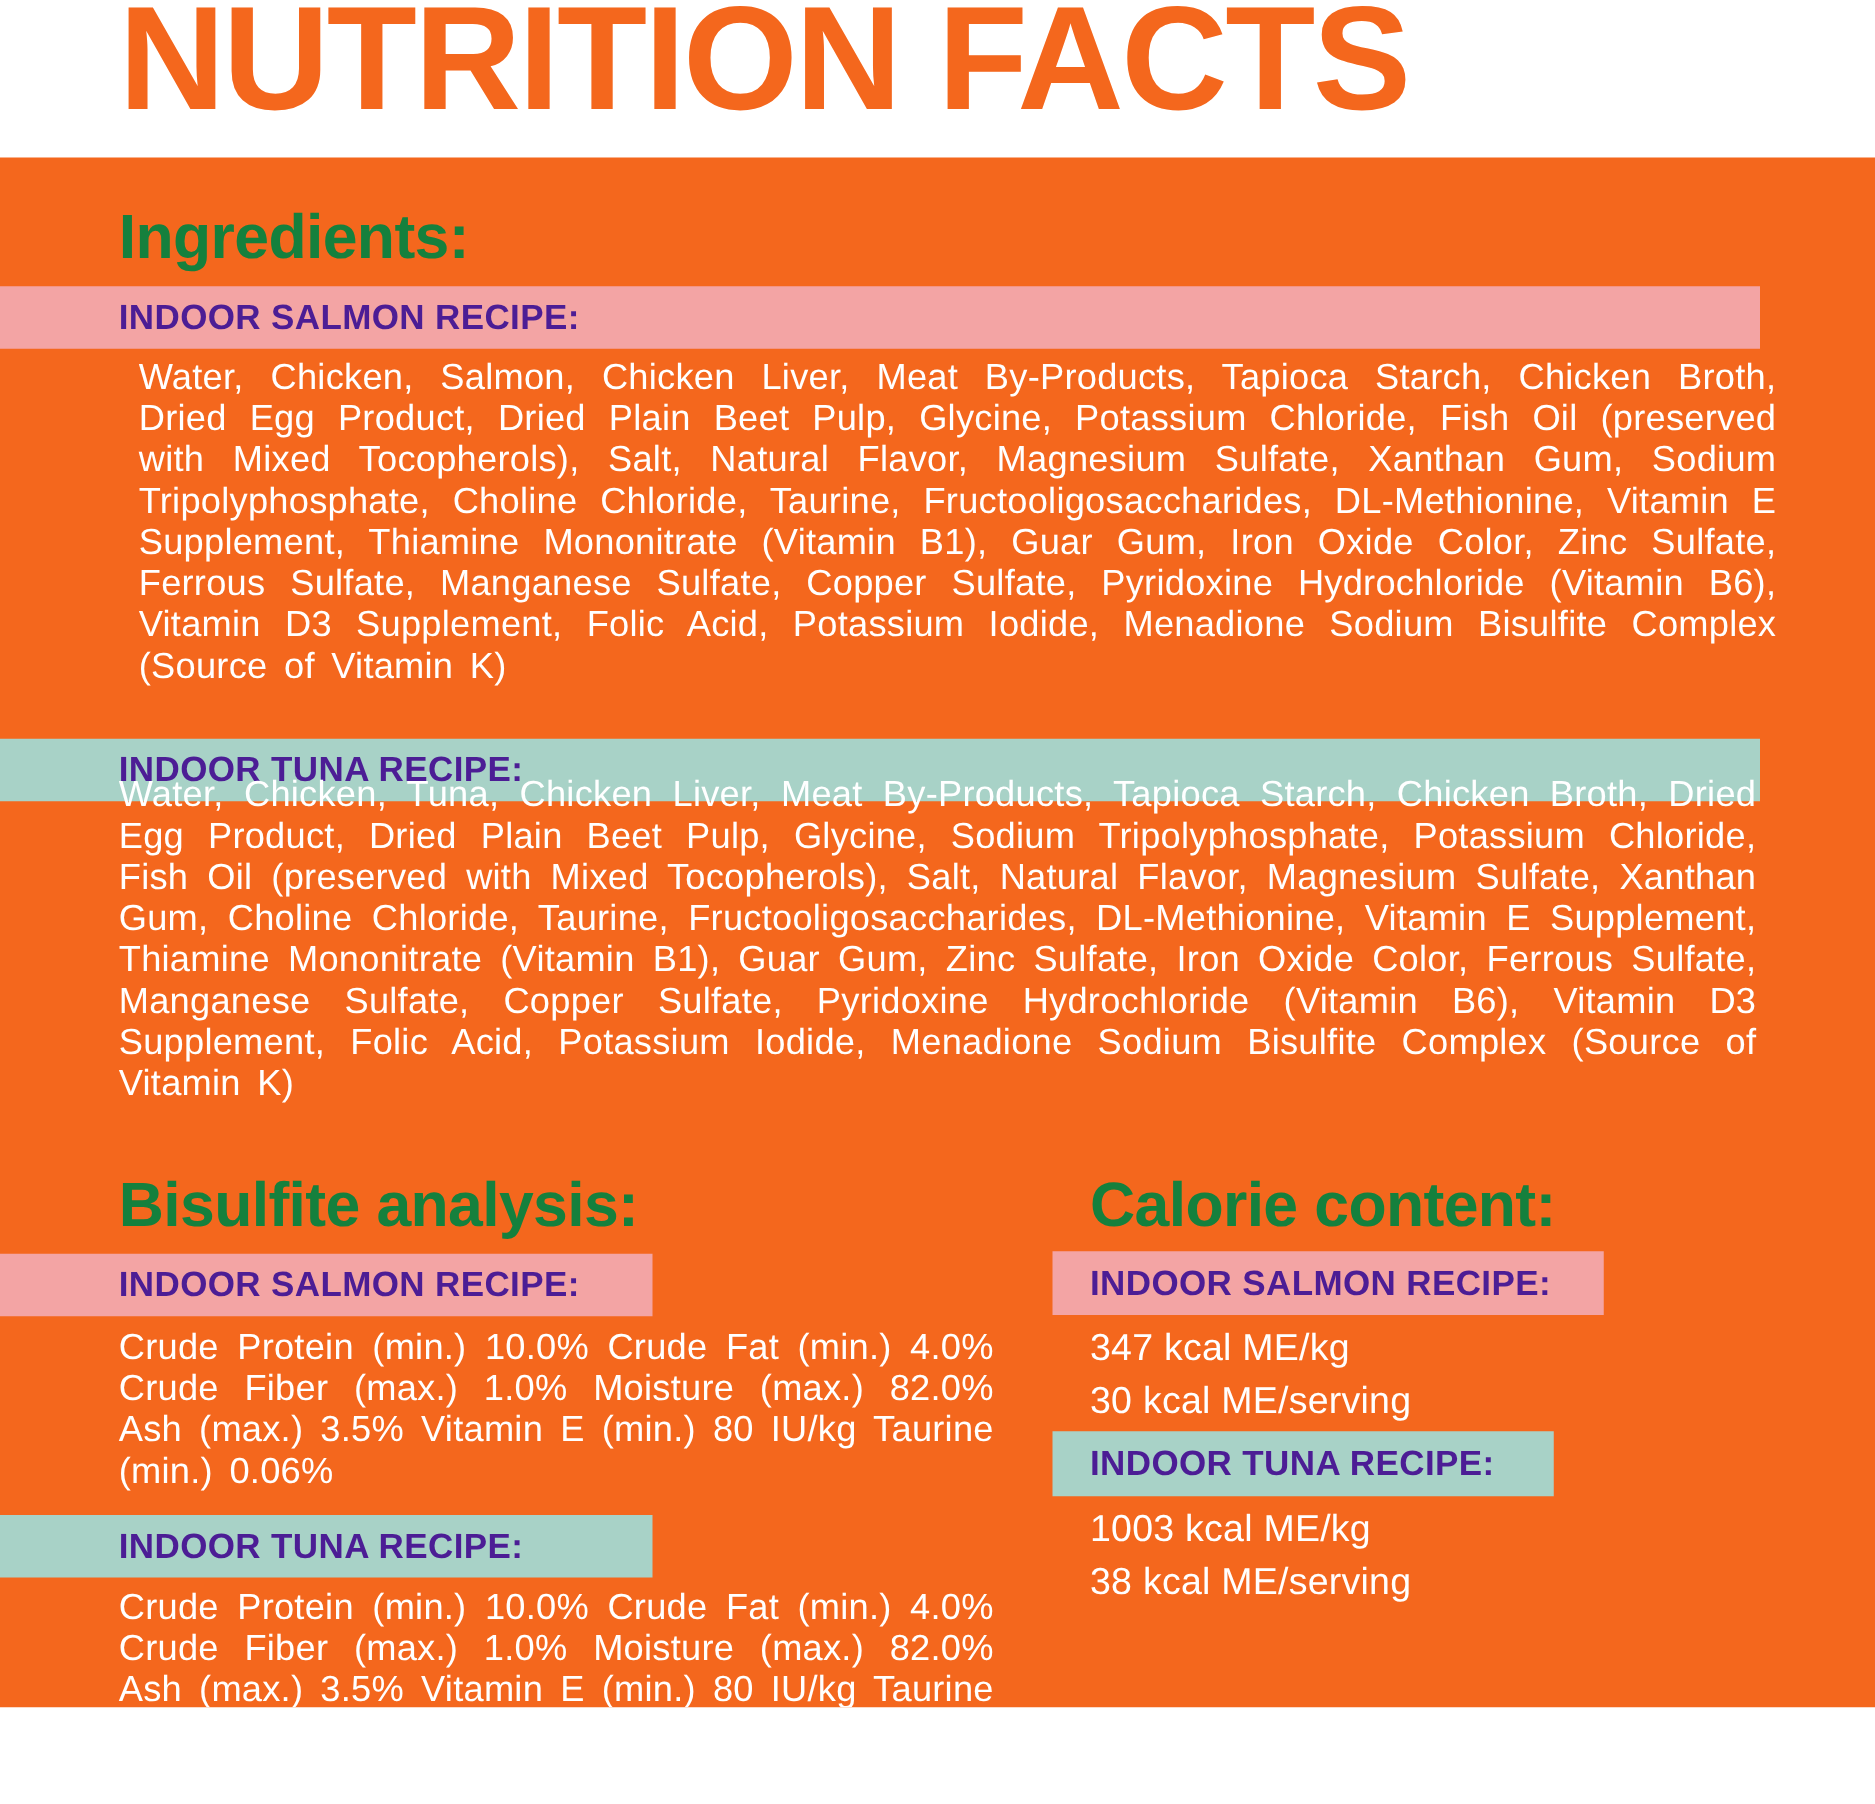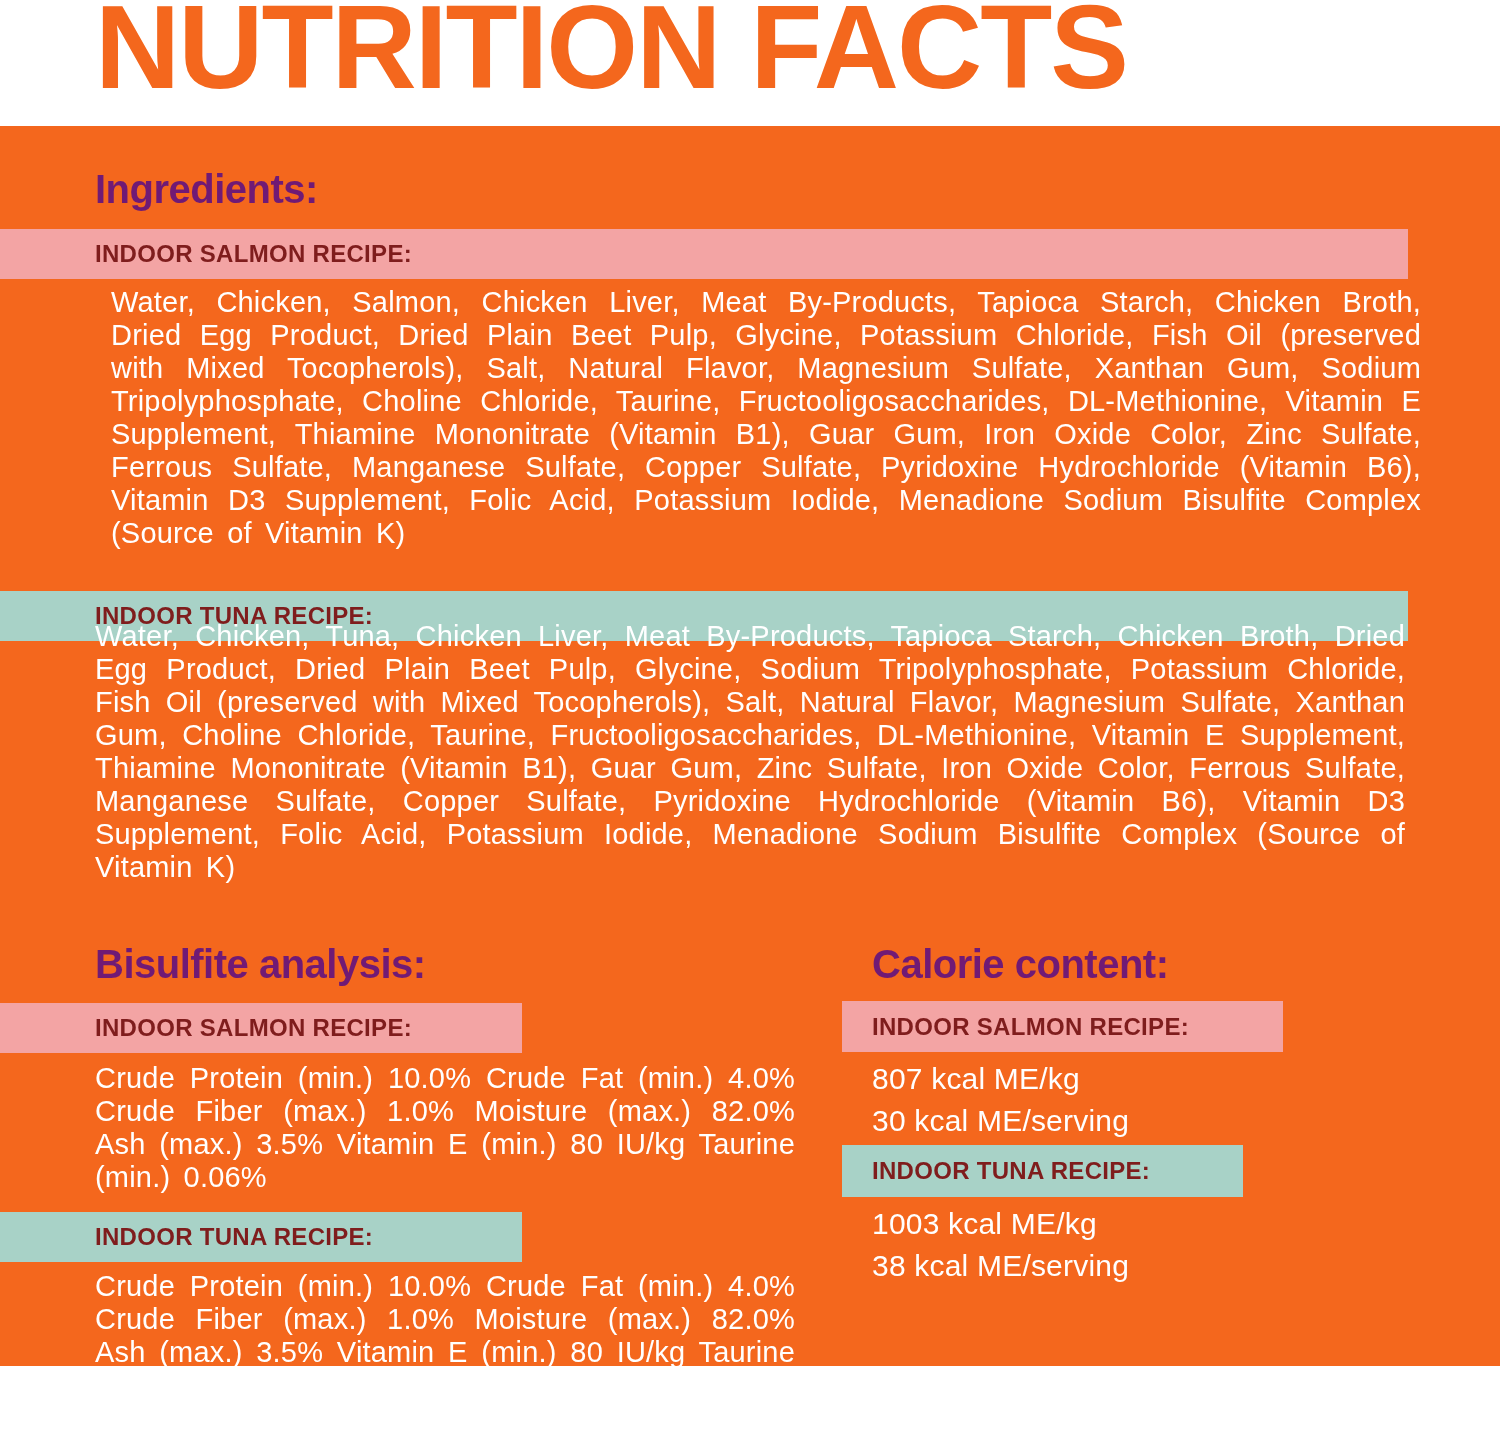--- a/index.html
+++ b/index.html
@@ -10,33 +10,33 @@
   }
   .orange-bg { position:absolute; left:0; top:126px; width:1500px; height:1317px; background:#F4671D; }
 
   .title {
     position:absolute; left:95px; top:-12px; margin:0;
     font-size:118px; line-height:118px; font-weight:bold; letter-spacing:-2px;
     color:#F4671D; white-space:nowrap;
   }
 
   .section-h {
-    position:absolute; margin:0; color:#701a75;
-    font-size:40px; line-height:56px; font-weight:bold; letter-spacing:-0.5px;
+    position:absolute; margin:0; color:#15803d;
+    font-size:50px; line-height:56px; font-weight:bold; letter-spacing:-0.5px;
     white-space:nowrap;
   }
   .h-ingredients { left:95px; top:161px; }
   .h-guaranteed  { left:95px; top:936px; }
   .h-calorie     { left:872px; top:936px; }
 
   .banner { position:absolute; display:flex; align-items:center; }
   .banner.pink { background:#F3A4A4; }
   .banner.teal { background:#A8D2C7; }
   .banner .label {
-    color:#7f1d1d; font-weight:bold; font-size:24px; letter-spacing:0.3px;
+    color:#4c1d95; font-weight:bold; font-size:28px; letter-spacing:0.3px;
     white-space:nowrap;
   }
   .banner.full-pad .label { padding-left:95px; }
   .banner.cal-pad  .label { padding-left:30px; }
 
   .b-ing-salmon { left:0; top:229px;  width:1408px; height:50px; }
   .b-ing-tuna   { left:0; top:591px;  width:1408px; height:50px; }
   .b-ga-salmon  { left:0; top:1003px; width:522px;  height:50px; }
   .b-ga-tuna    { left:0; top:1212px; width:522px;  height:50px; }
   .b-cal-salmon { left:842px; top:1001px; width:441px; height:51px; }
@@ -89,21 +89,21 @@
     <span class="label">INDOOR TUNA RECIPE:</span>
   </div>
   <p class="body-text p-ga-tuna">Crude Protein (min.) 10.0% Crude Fat (min.) 4.0% Crude Fiber (max.) 1.0% Moisture (max.) 82.0% Ash (max.) 3.5% Vitamin E (min.) 80 IU/kg Taurine (min.) 0.06%</p>
 
   <h2 class="section-h h-calorie">Calorie content:</h2>
 
   <div class="banner pink cal-pad b-cal-salmon">
     <span class="label">INDOOR SALMON RECIPE:</span>
   </div>
   <div class="cal-lines t-cal-salmon">
-    <div class="cal-line">807 kcal ME/kg</div>
+    <div class="cal-line">347 kcal ME/kg</div>
     <div class="cal-line">30 kcal ME/serving</div>
   </div>
 
   <div class="banner teal cal-pad b-cal-tuna">
     <span class="label">INDOOR TUNA RECIPE:</span>
   </div>
   <div class="cal-lines t-cal-tuna">
     <div class="cal-line">1003 kcal ME/kg</div>
     <div class="cal-line">38 kcal ME/serving</div>
   </div>

